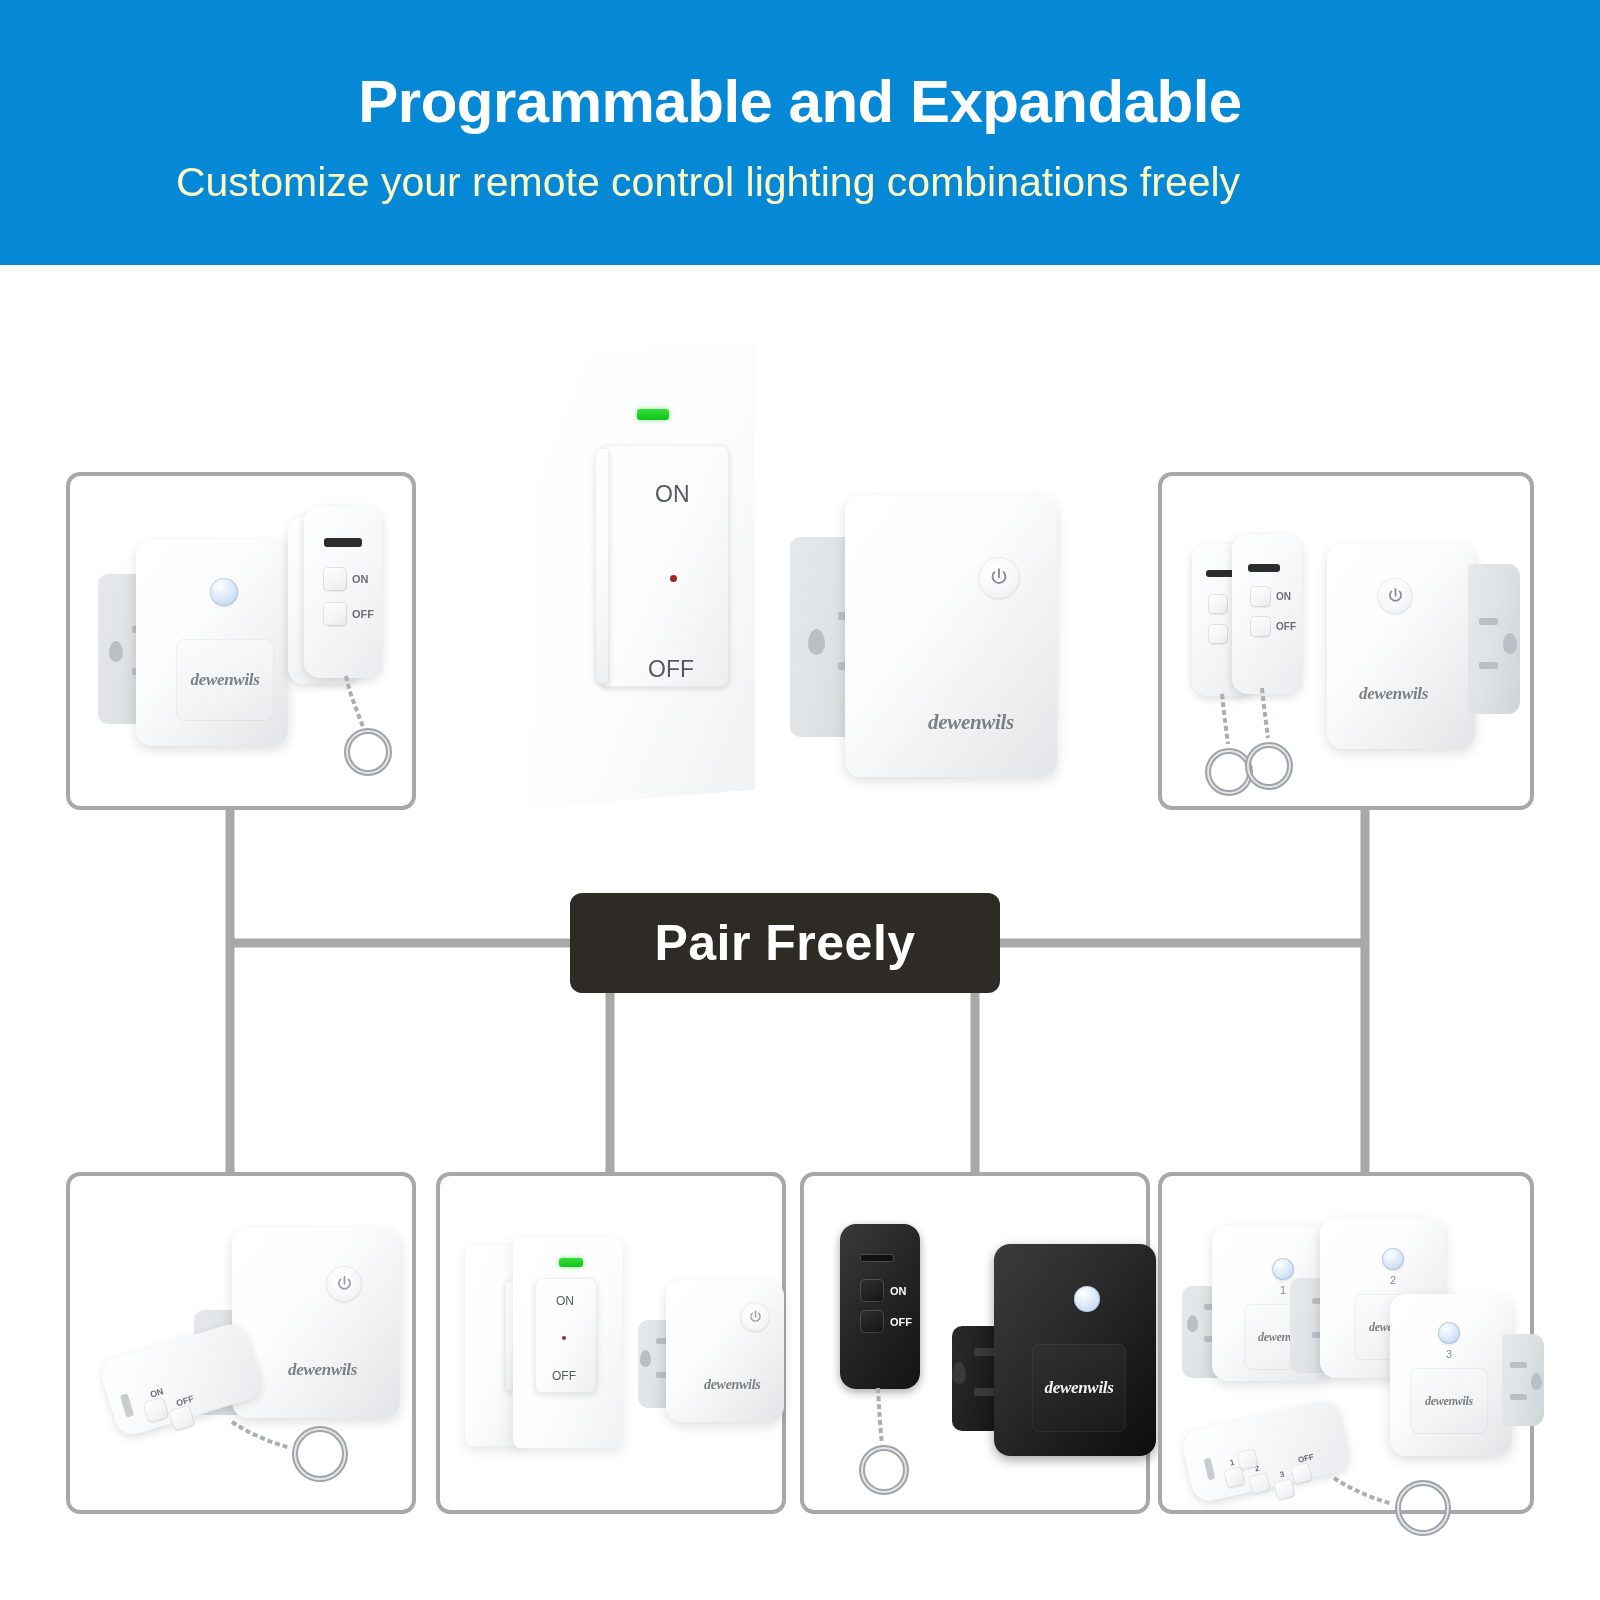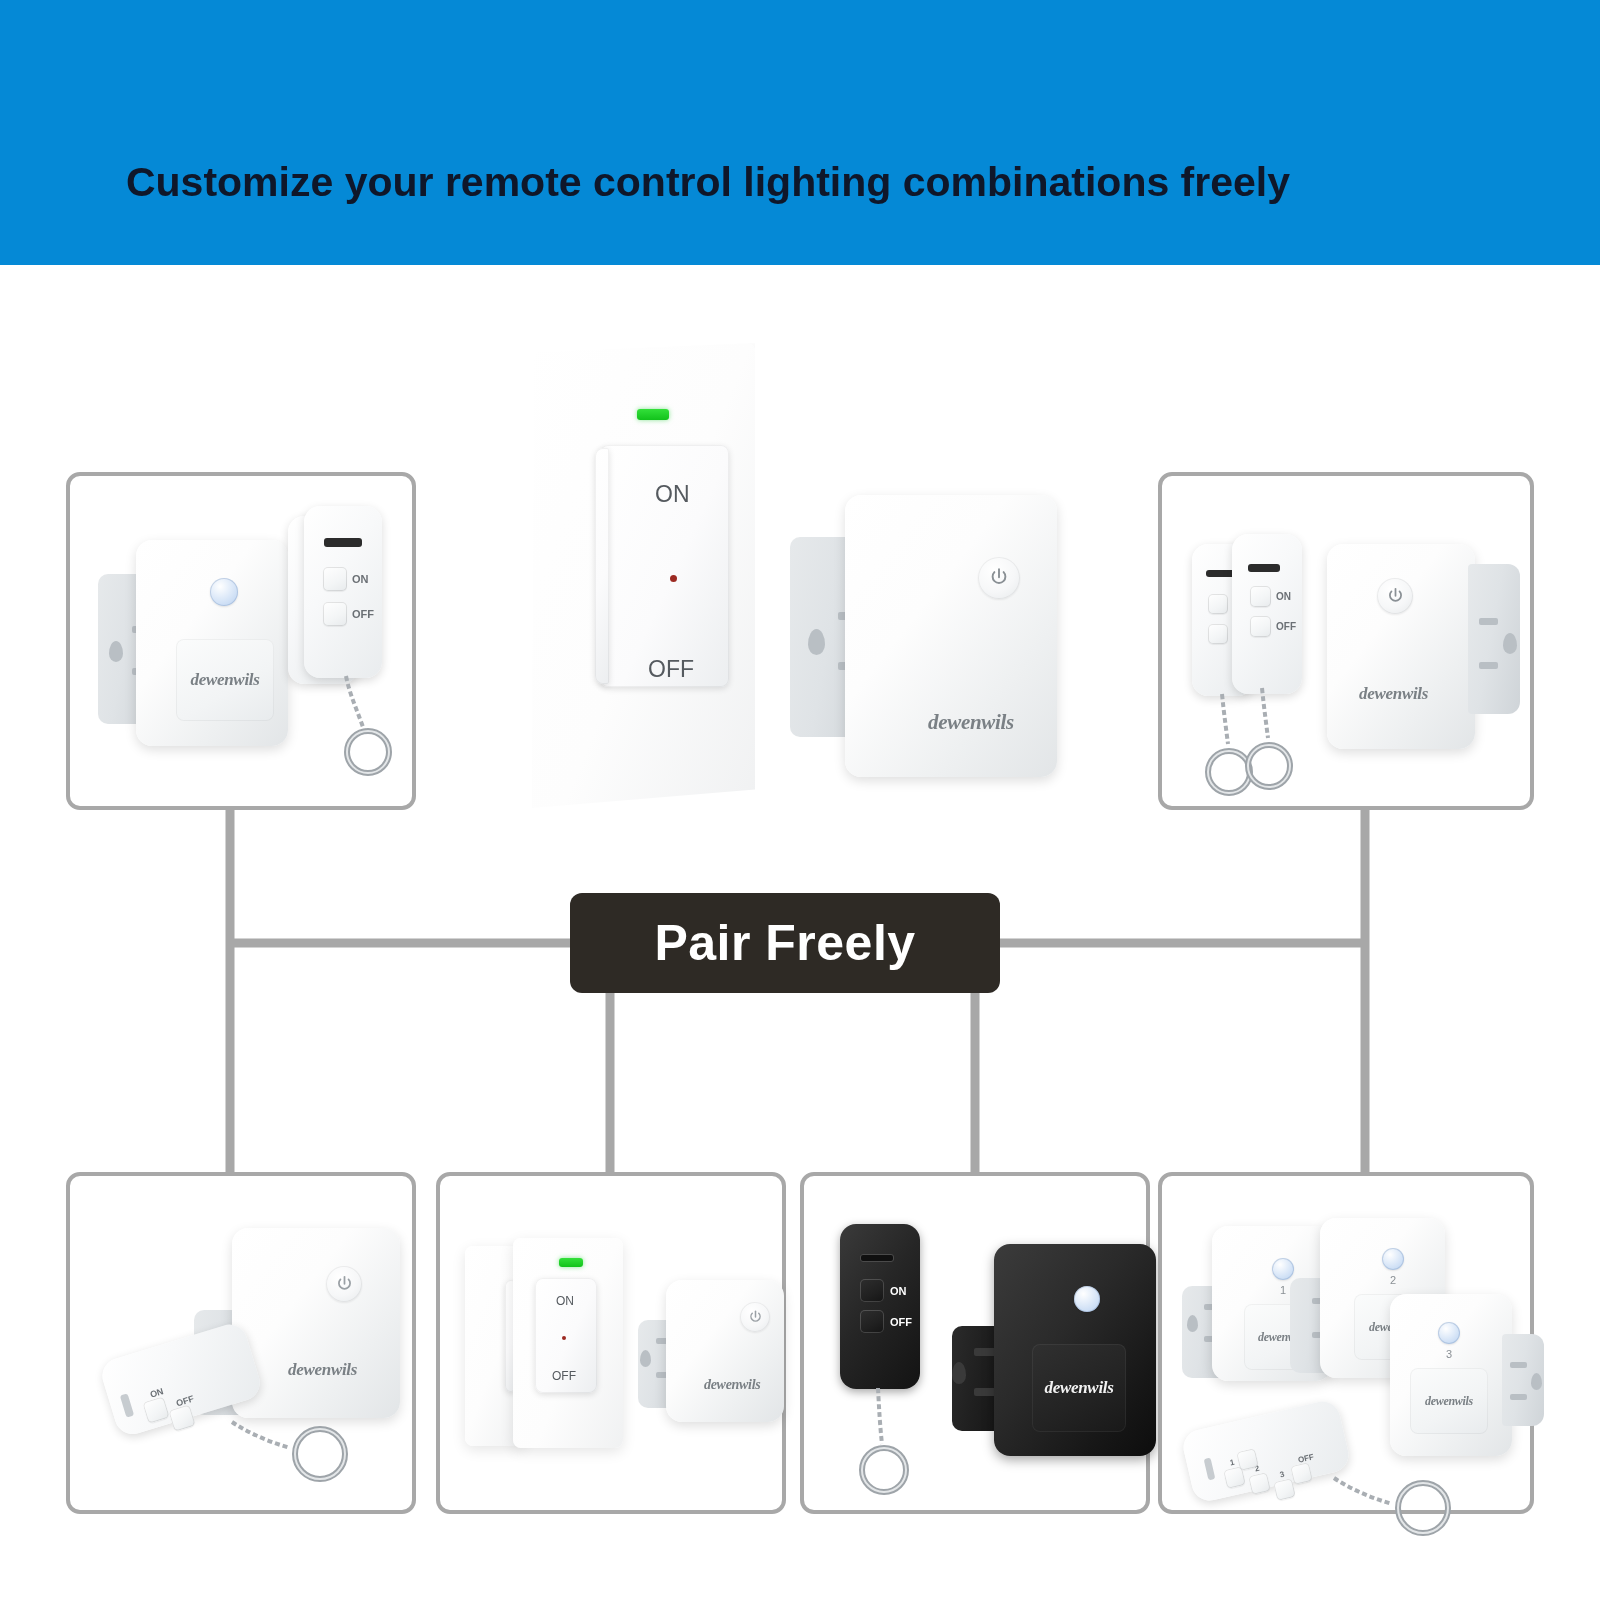--- a/index.html
+++ b/index.html
@@ -29,23 +29,23 @@
     font-size: 60px;
     font-weight: bold;
     letter-spacing: -0.5px;
     line-height: 1.05;
     white-space: nowrap;
   }
   .header-sub {
     position: absolute;
     left: 0; top: 160px; width: 1416px;
     text-align: center;
-    color: #0f172a;
+    color: #fef9c3;
     font-size: 41px;
-    font-weight: bold;
+    font-weight: normal;
     line-height: 1.1;
     white-space: nowrap;
   }
 
   
   .wires { position: absolute; left: 0; top: 0; width: 1600px; height: 1600px; pointer-events: none; }
 
   
   .pbox {
     position: absolute;
@@ -221,20 +221,21 @@
   .numlab {
     position: absolute;
     color: #8a9095;
     white-space: nowrap;
   }
 </style>
 </head>
 <body>
 
 <div class="header">
+  <div class="header-title">Programmable and Expandable</div>
   <div class="header-sub">Customize your remote control lighting combinations freely</div>
 </div>
 
 <svg class="wires" viewBox="0 0 1600 1600">
   <g stroke="#a8a8a8" stroke-width="9" fill="none" stroke-linecap="butt">
 
     <path d="M 230 810 L 230 1172"></path>
 
     <path d="M 1365 810 L 1365 1172"></path>
 

